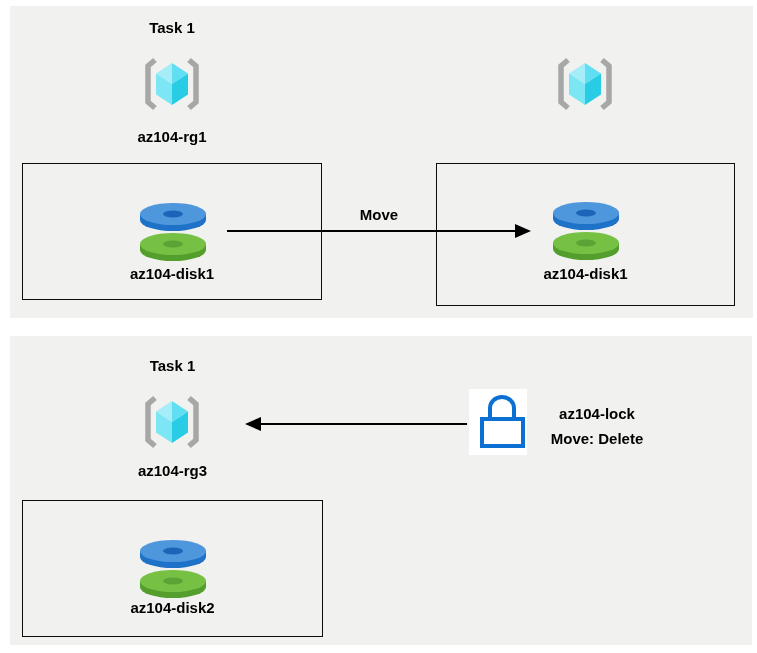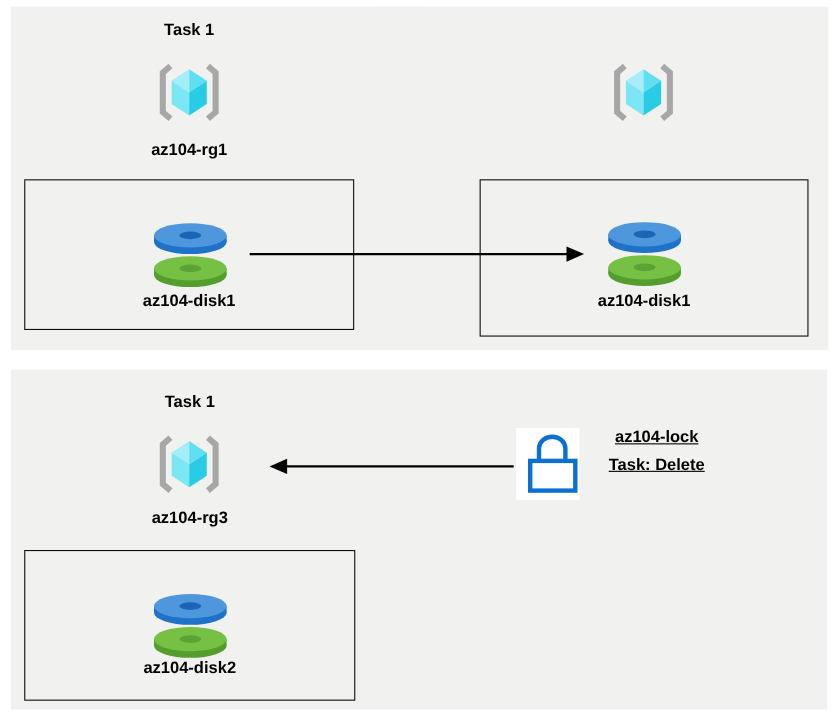--- a/index.html
+++ b/index.html
@@ -39,21 +39,21 @@
   .disk-blue-top{fill:var(--disk-blue-top,#4f97dd);}
   .disk-blue-hole{fill:var(--disk-blue-hole,#1b64b8);}
   .disk-green-side{fill:var(--disk-green-side,#539e2c);}
   .disk-green-top{fill:var(--disk-green-top,#76c144);}
   .disk-green-hole{fill:var(--disk-green-hole,#5ba335);}
   .lock-bg{fill:var(--lock-bg,#ffffff);}
   .lock-stroke{stroke:var(--lock-blue,#0c70d2);stroke-width:4;fill:none;}
   .arrow-overlay{position:absolute;left:0;top:0;width:757px;height:653px;pointer-events:none;}
   .arrow-line{stroke:var(--arrow-color,#000000);stroke-width:2;}
   .arrow-head{fill:var(--arrow-color,#000000);}
-  .lock-text-block{position:absolute;left:517px;top:385px;width:160px;text-align:center;text-decoration:underline;}
+  .lock-text-block{position:absolute;left:517px;top:401px;width:160px;text-align:center;}
   .lock-line{position:static;display:block;font-size:15px;line-height:25px;}
 </style>
 </head>
 <body>
 
 <div class="canvas">
 
   <div class="panel" style="left:10px;top:6px;width:374px;height:312px;">
     <div class="title" style="left:12px;top:12px;width:300px;">Task 1</div>
     <div class="icon" style="left:132px;top:51px;">
@@ -144,27 +144,28 @@
 
   <div class="icon" style="left:469px;top:389px;">
     <svg width="58" height="66" viewBox="0 0 58 66">
       <rect class="lock-bg" x="0" y="0" width="58" height="66"></rect>
       <path class="lock-stroke" d="M21 31 L21 19 A12 11 0 0 1 45 19 L45 31"></path>
       <rect class="lock-stroke" x="13" y="30" width="41" height="27"></rect>
     </svg>
   </div>
   <div class="lock-text-block">
     <span class="lock-line">az104-lock</span>
-    <span class="lock-line">Task: Delete</span>
+    <span class="lock-line">Move: Delete</span>
   </div>
 
   <svg class="arrow-overlay">
     <g>
       <line class="arrow-line" x1="227" y1="231" x2="517" y2="231"></line>
       <polygon class="arrow-head" points="531,231 515,224 515,238"></polygon>
     </g>
     <g>
       <line class="arrow-line" x1="467" y1="424" x2="259" y2="424"></line>
       <polygon class="arrow-head" points="245,424 261,417 261,431"></polygon>
     </g>
   </svg>
+  <div class="arrow-label" style="left:329px;top:205px;width:100px;">Move</div>
 
 </div>
 
 </body></html>

